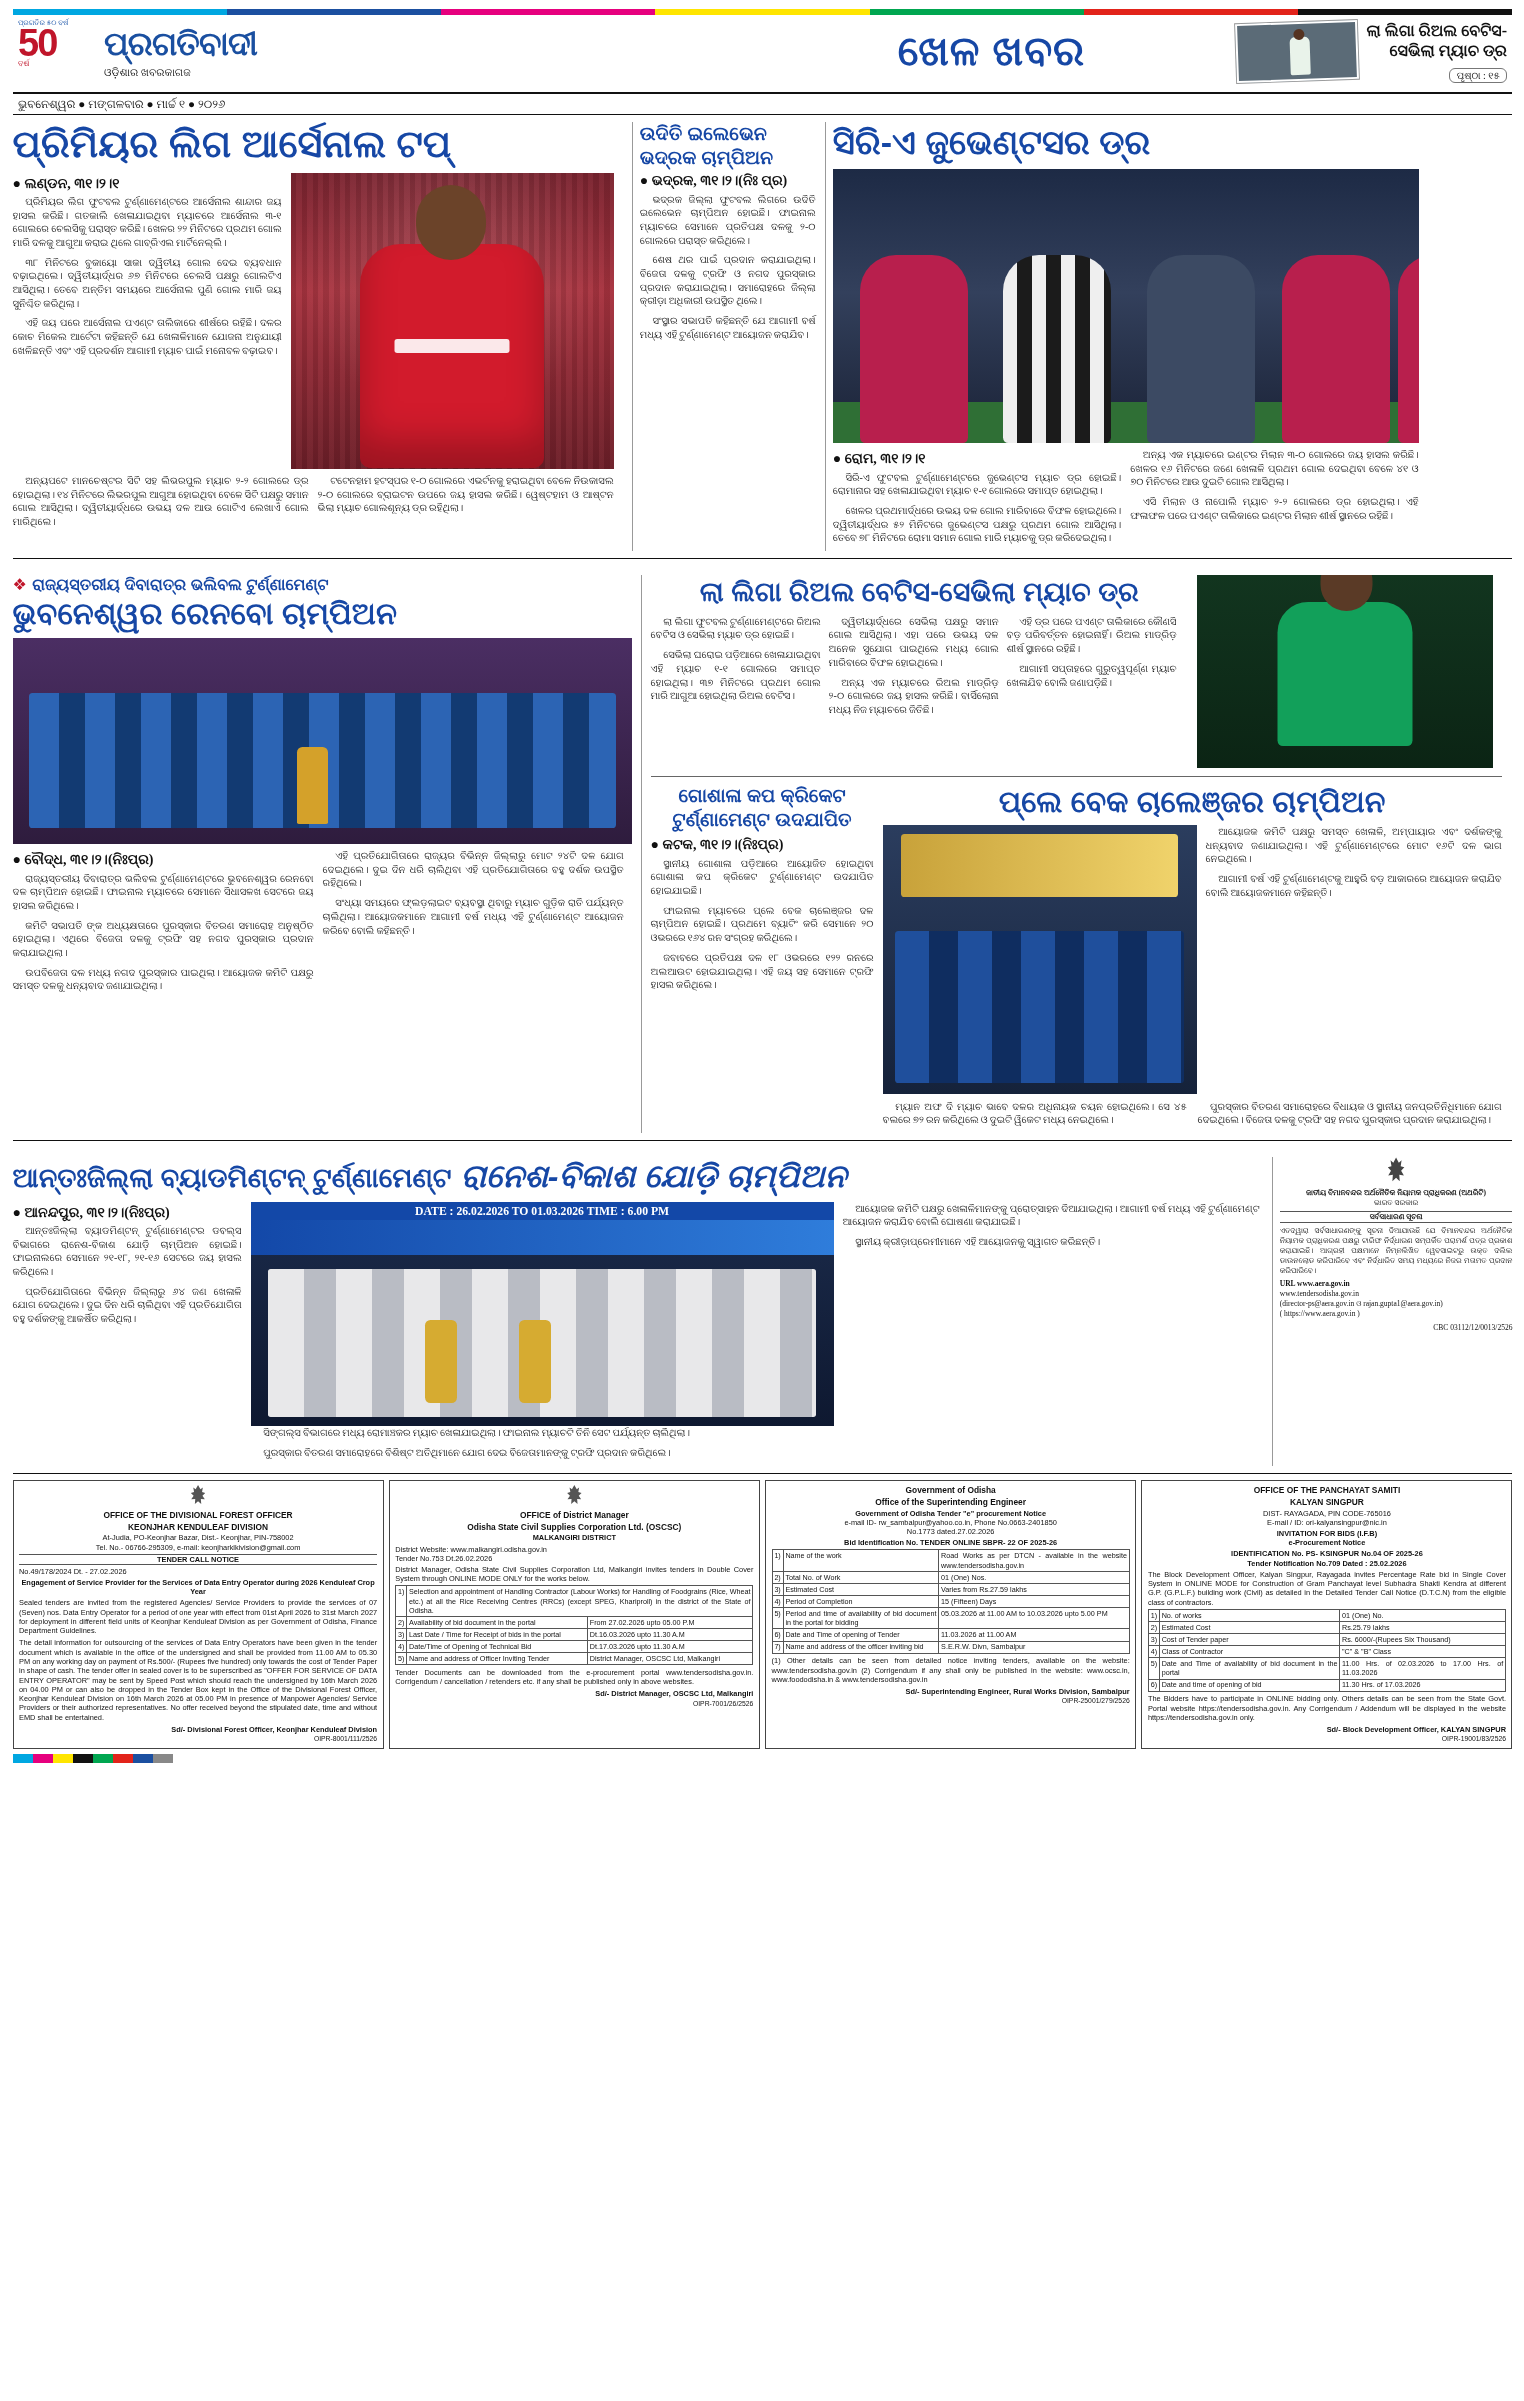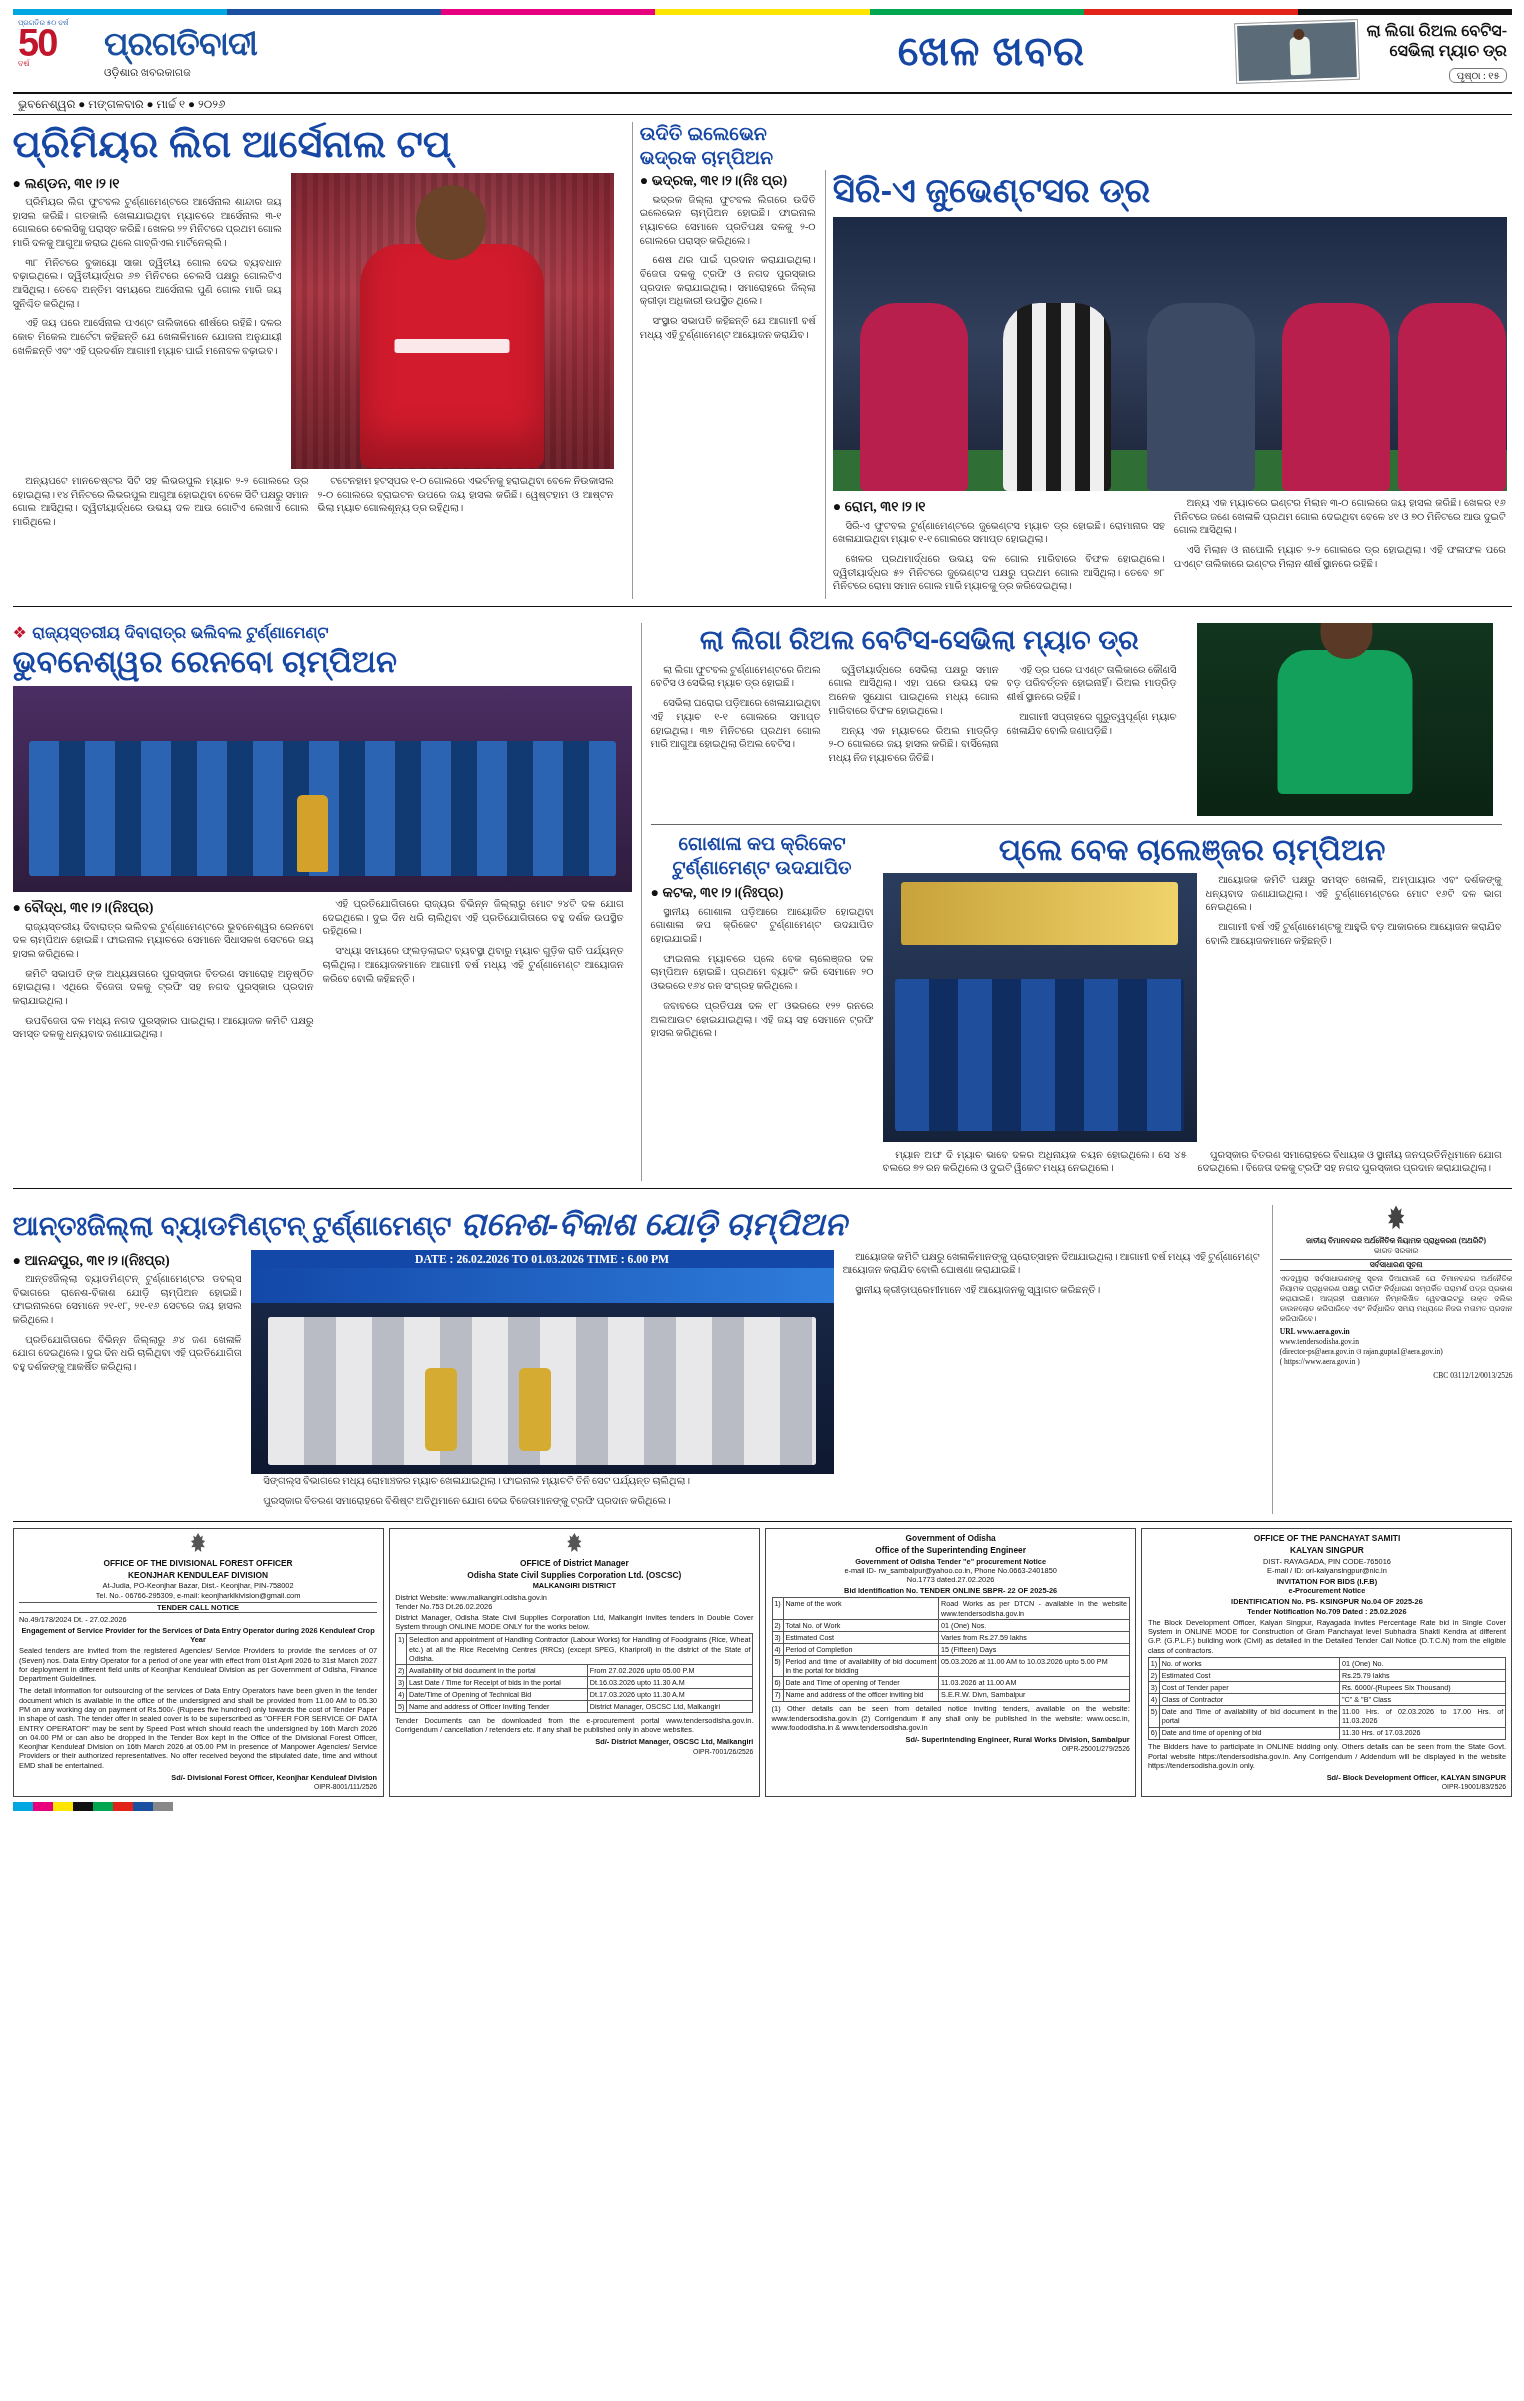--- a/index.html
+++ b/index.html
@@ -55,21 +55,21 @@
   .byline { font-size:14px; font-weight:bold; margin:2.7px 0 3.6px; }
   .body-txt { font-size:10px; line-height:13.6px; text-align:justify;
               word-spacing:-0.4px; color:#1b1b1b; }
   .body-txt p { margin:0 0 6.3px; text-indent:12.6px;}
   .photo { background:#5b6b77; position:relative; overflow:hidden; }
 
   
   .blk1 { display:flex; gap:9px; padding-top:7.2px; }
   .b1-left { width:610px; }
   .b1-mid  { width:184px; }
-  .b1-right{ width:682px;margin-top:48px; }
+  .b1-right{ width:594px; }
   .head-pl { font-size:38px; line-height:45px; }
   .head-mid { font-size:19px; line-height:24px; }
   .head-serie{ font-size:34px; line-height:41px; }
 
   .ph-arsenal { width:100%; height:296px;
     background:
       radial-gradient(circle at 50% 30%, rgba(255,255,255,.12), transparent 60%),
       linear-gradient(180deg,#7b2430 0%, #a8333f 40%, #6d1f29 100%); }
   .ph-arsenal .crowd{position:absolute;inset:0;
     background:repeating-linear-gradient(90deg, rgba(0,0,0,.18) 0 5.4px, rgba(255,255,255,.05) 5.4px 10.8px);

